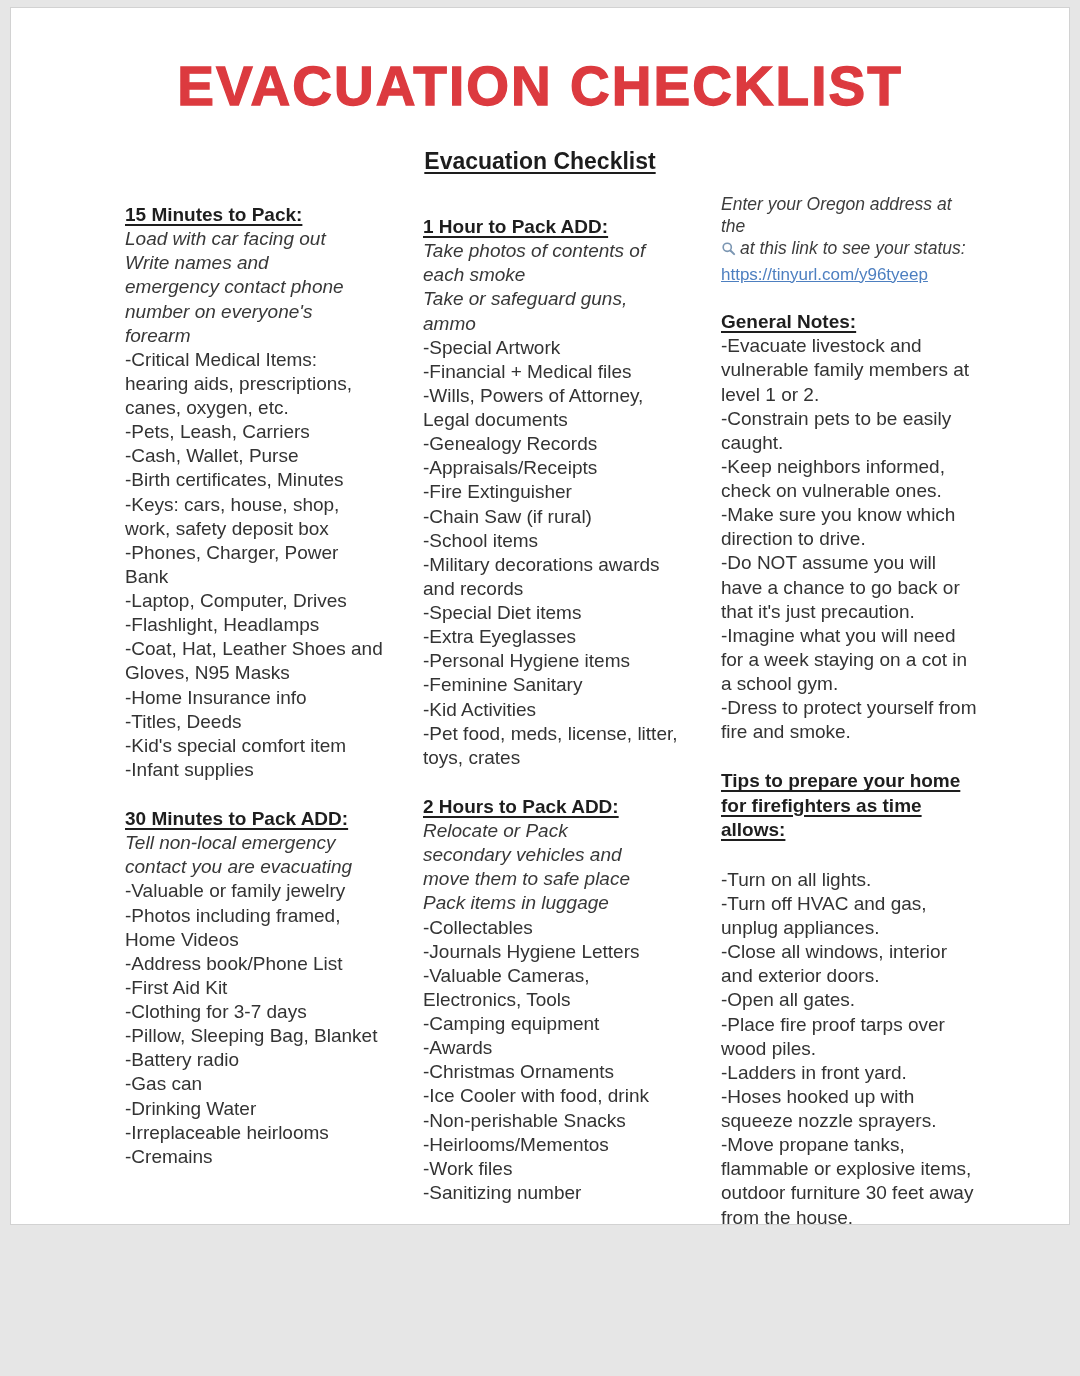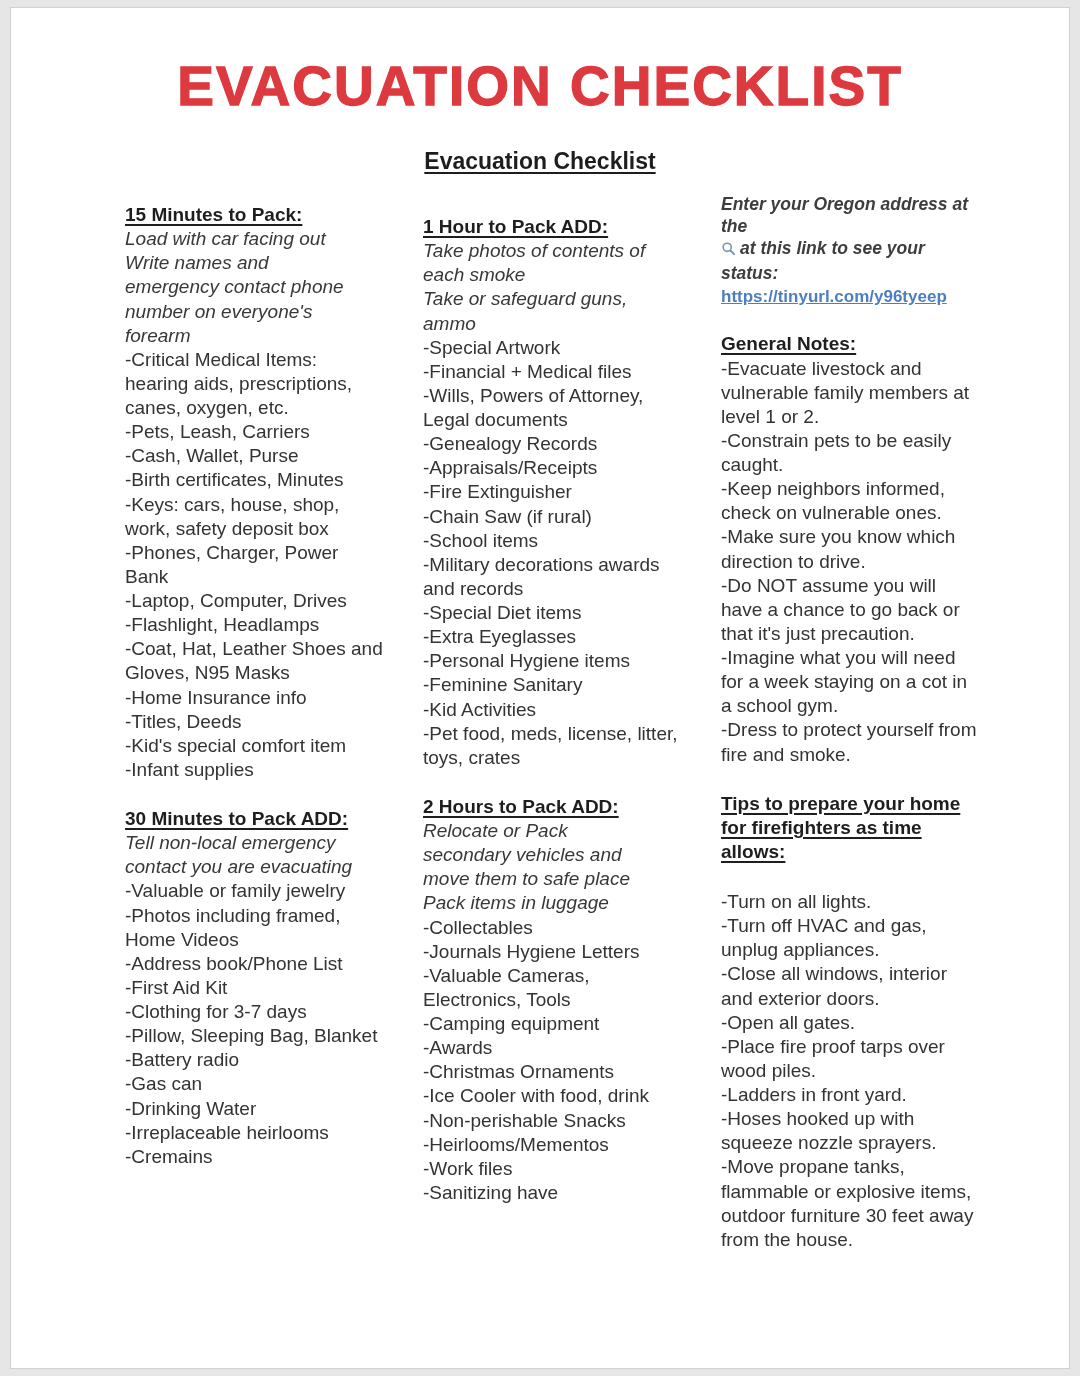--- a/index.html
+++ b/index.html
@@ -3,21 +3,21 @@
 <meta charset="utf-8">
 <style>
   html,body{margin:0;padding:0;}
   body{
     width:1080px;height:1376px;position:relative;
     background:#e6e6e6;
     font-family:"Liberation Sans","DejaVu Sans",sans-serif;
     -webkit-font-smoothing:antialiased;
   }
   .page{
-    position:absolute;left:10px;top:7px;width:1060px;height:1362px;
+    position:absolute;left:10px;top:7px;width:1060px;height:1218px;
     background:#ffffff;border:1px solid #d2d2d2;box-sizing:border-box;
     overflow:hidden;
   }
   .banner{
     padding-top:46px;text-align:center;
     font-size:55px;font-weight:700;letter-spacing:2px;
     color:var(--banner-red,#dc3a3f);
     -webkit-text-stroke:1.3px var(--banner-red,#dc3a3f);
   }
   .doc-title{
@@ -33,21 +33,21 @@
   .col-2{padding-top:24px;}
   .col-3{padding-top:2px;}
   .section + .section{margin-top:25px;}
   .sec-heading{
     font-weight:700;color:#1e1e1e;
     text-decoration:underline;text-decoration-thickness:2px;text-underline-offset:3px;
   }
   .sec-heading.heading-gap{margin-bottom:26px;}
   .lead-line{font-style:italic;color:#383838;}
   .item{color:#333;}
-  .status-note{font-size:17.5px;color:#3d3d3d;font-weight:bold;}
+  .status-note{font-size:17.5px;color:#3d3d3d;}
   .note-line{font-style:italic;}
   .note-line .icon{display:inline-block;vertical-align:-2px;margin-right:4px;}
   .note-link{
     display:inline-block;margin-top:2px;font-size:17px;font-style:normal;
     color:var(--link-blue,#4d7fc0);text-decoration:underline;cursor:pointer;
   }
 </style>
 </head>
 <body>
 
@@ -126,21 +126,21 @@
           <div class="item">-Collectables</div>
           <div class="item">-Journals Hygiene Letters</div>
           <div class="item">-Valuable Cameras, Electronics, Tools</div>
           <div class="item">-Camping equipment</div>
           <div class="item">-Awards</div>
           <div class="item">-Christmas Ornaments</div>
           <div class="item">-Ice Cooler with food, drink</div>
           <div class="item">-Non-perishable Snacks</div>
           <div class="item">-Heirlooms/Mementos</div>
           <div class="item">-Work files</div>
-          <div class="item">-Sanitizing have</div>
+          <div class="item">-Sanitizing number</div>
         </div>
       </div>
     <div class="col col-3">
         <div class="section status-note"><div class="note-line">Enter your Oregon address at the</div><div class="note-line"><span class="icon"><svg viewBox="0 0 24 24" width="15" height="15">
                 <circle cx="10" cy="10" r="6.5" fill="none" stroke="#7b96b2" stroke-width="2.6"></circle>
                 <line x1="15.5" y1="15.5" x2="21" y2="21" stroke="#7b96b2" stroke-width="3.2" stroke-linecap="round"></line>
               </svg></span><span>at this link to see your status:</span></div><a class="note-link" href="#">https://tinyurl.com/y96tyeep</a></div>
         <div class="section">
           <div class="sec-heading">General Notes:</div>
           <div class="item">-Evacuate livestock and vulnerable family members at level 1 or 2.</div>

